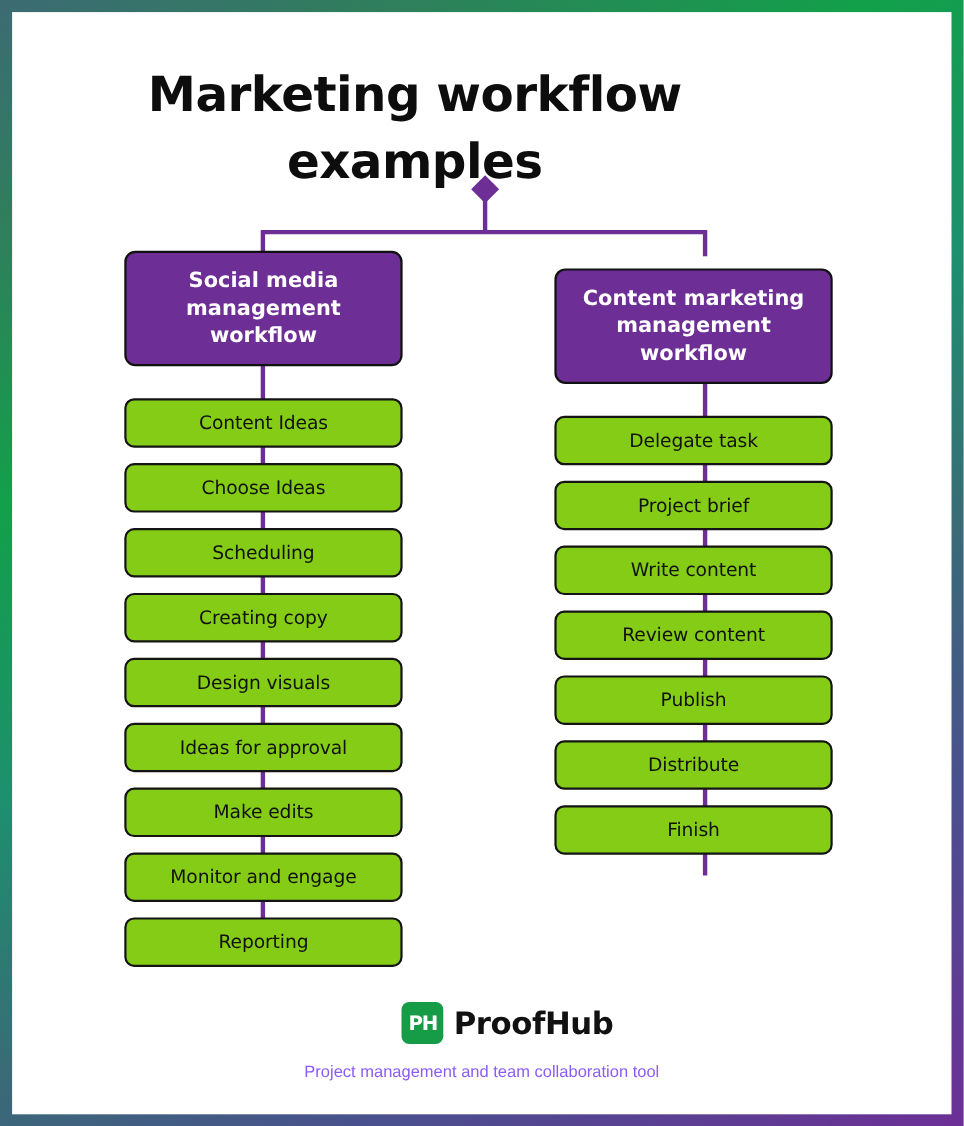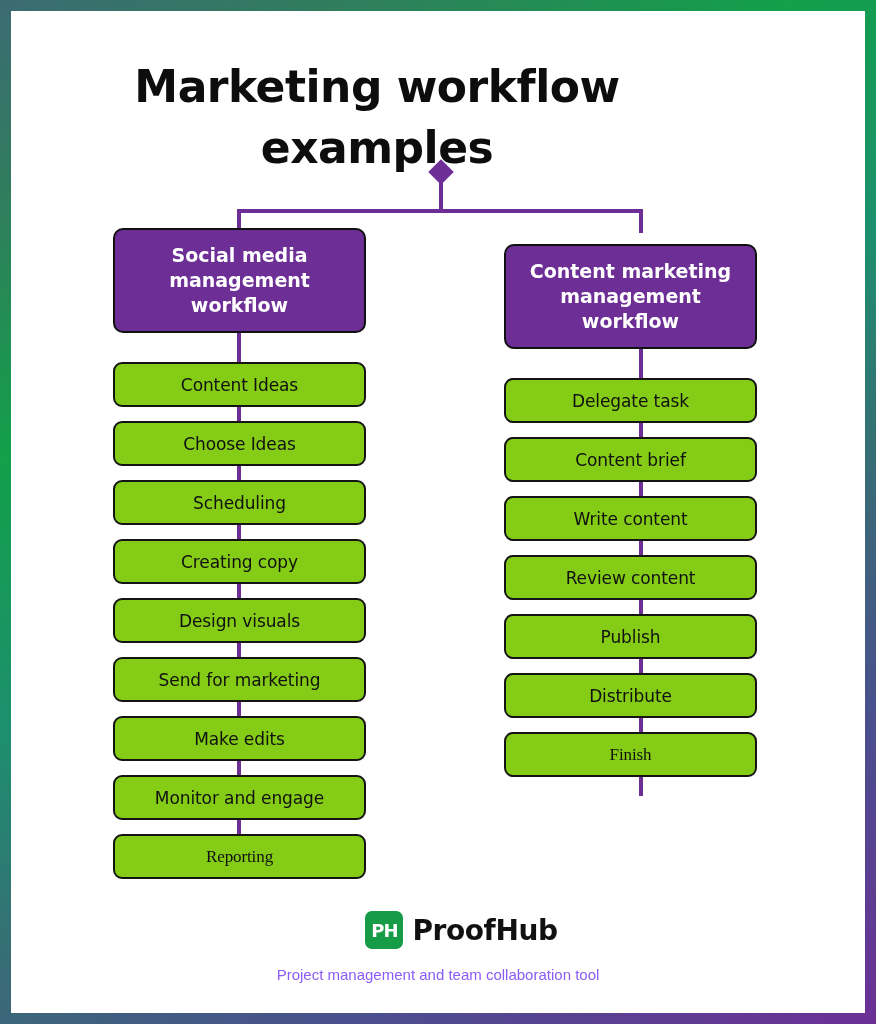--- a/index.html
+++ b/index.html
@@ -117,21 +117,21 @@
     justify-content: center;
     text-align: center;
     color: #111111;
     font-family: "DejaVu Sans", sans-serif;
     font-weight: 400;
     font-size: 17px;
     letter-spacing: -0.1px;
     margin-bottom: 14px;
     padding: 0 8px;
   }
-  .step-box:last-child { margin-bottom: 0; font-family: Liberation Serif, serif; }
+  .step-box:last-child { margin-bottom: 0; }
 
   
   #brand {
     position: absolute;
     left: 0;
     top: 900px;
     width: 854px;
     display: flex;
     flex-direction: column;
     align-items: center;
@@ -199,32 +199,32 @@
       </svg>
 
       <div class="column" id="col-left">
         <div class="header-box">Social media management workflow</div>
         <div class="steps">
           <div class="step-box">Content Ideas</div>
           <div class="step-box">Choose Ideas</div>
           <div class="step-box">Scheduling</div>
           <div class="step-box">Creating copy</div>
           <div class="step-box">Design visuals</div>
-          <div class="step-box">Send for marketing</div>
+          <div class="step-box">Ideas for approval</div>
           <div class="step-box">Make edits</div>
           <div class="step-box">Monitor and engage</div>
           <div class="step-box">Reporting</div>
         </div>
       </div>
 
       <div class="column" id="col-right">
         <div class="header-box">Content marketing management workflow</div>
         <div class="steps">
           <div class="step-box">Delegate task</div>
-          <div class="step-box">Content brief</div>
+          <div class="step-box">Project brief</div>
           <div class="step-box">Write content</div>
           <div class="step-box">Review content</div>
           <div class="step-box">Publish</div>
           <div class="step-box">Distribute</div>
           <div class="step-box">Finish</div>
         </div>
       </div>
 
     </div>
 

